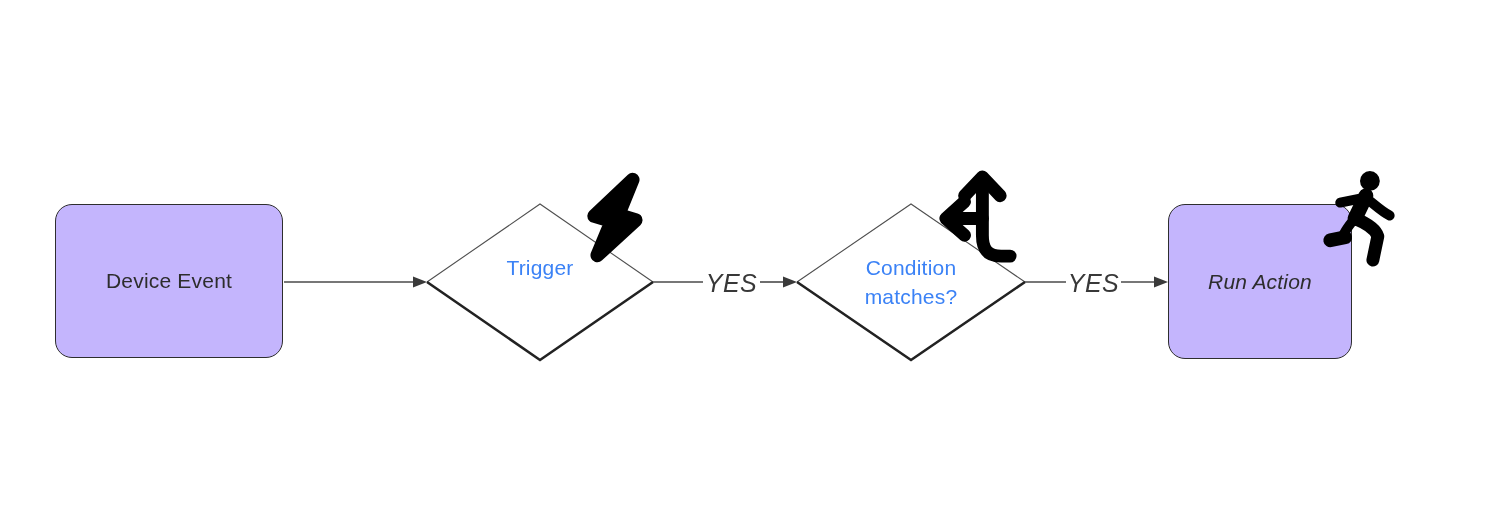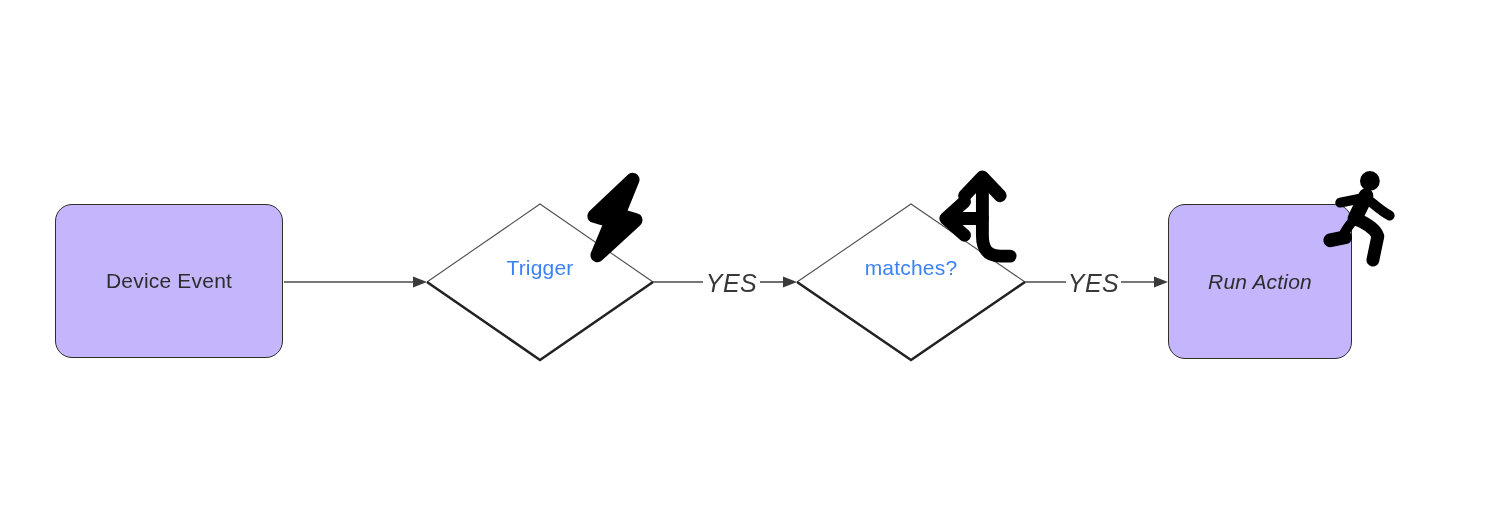--- a/index.html
+++ b/index.html
@@ -105,20 +105,21 @@
 
   <div class="node-rect" style="left:1168px; top:204px; width:184px; height:155px;font-style:italic;">
     <span class="node-label">Run Action</span>
   </div>
 
   <div class="diamond-label" style="left:440px; top:253px; width:200px;">
     <span>Trigger</span>
   </div>
 
   <div class="diamond-label" style="left:811px; top:253px; width:200px;">
+    <span>Condition</span>
     <span>matches?</span>
   </div>
 
   <div class="edge-label" style="left:704px; top:268px; width:55px;">YES</div>
 
   <div class="edge-label" style="left:1066px; top:268px; width:55px;">YES</div>
 
   <svg class="icon" style="left:578px; top:168px;" width="74" height="99" viewBox="0 0 74 100">
     <path d="M 50,10 L 16,51 L 34,54 L 24,90 L 58,50 L 40,47 Z" fill="#000000" stroke="#000000" stroke-width="14" stroke-linejoin="round" stroke-linecap="round" transform="rotate(7 37 50)"></path>
   </svg>

